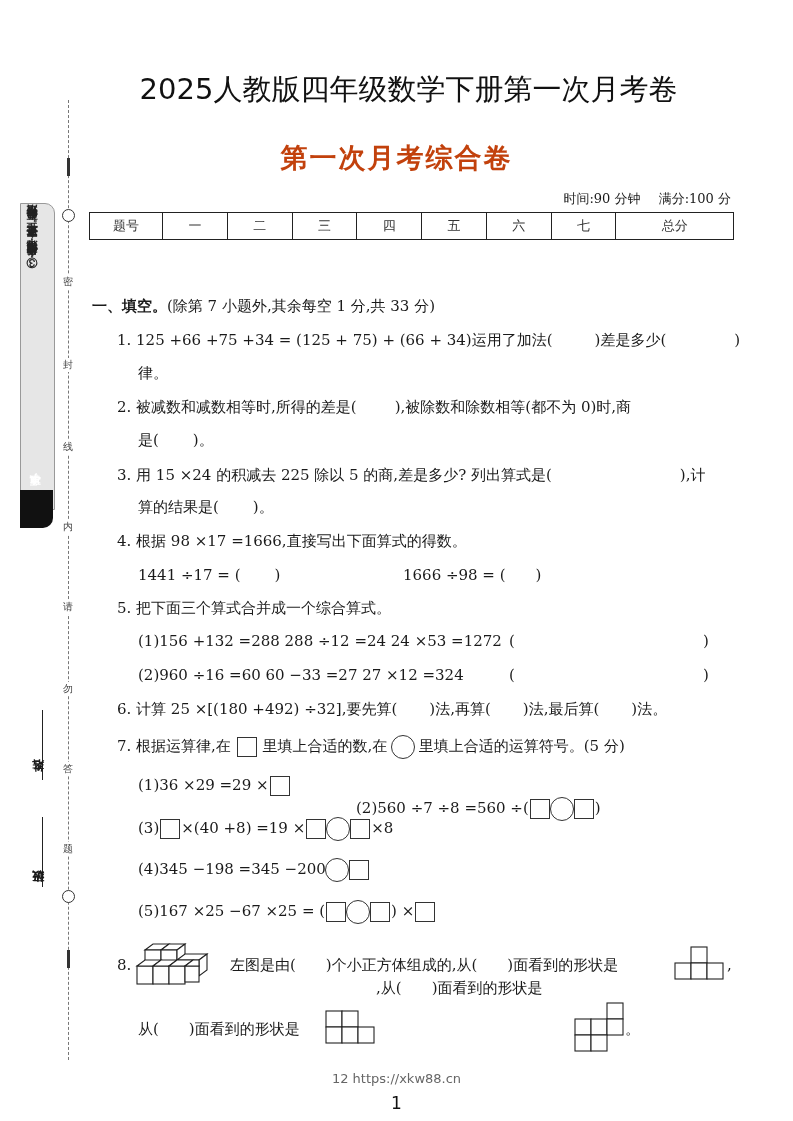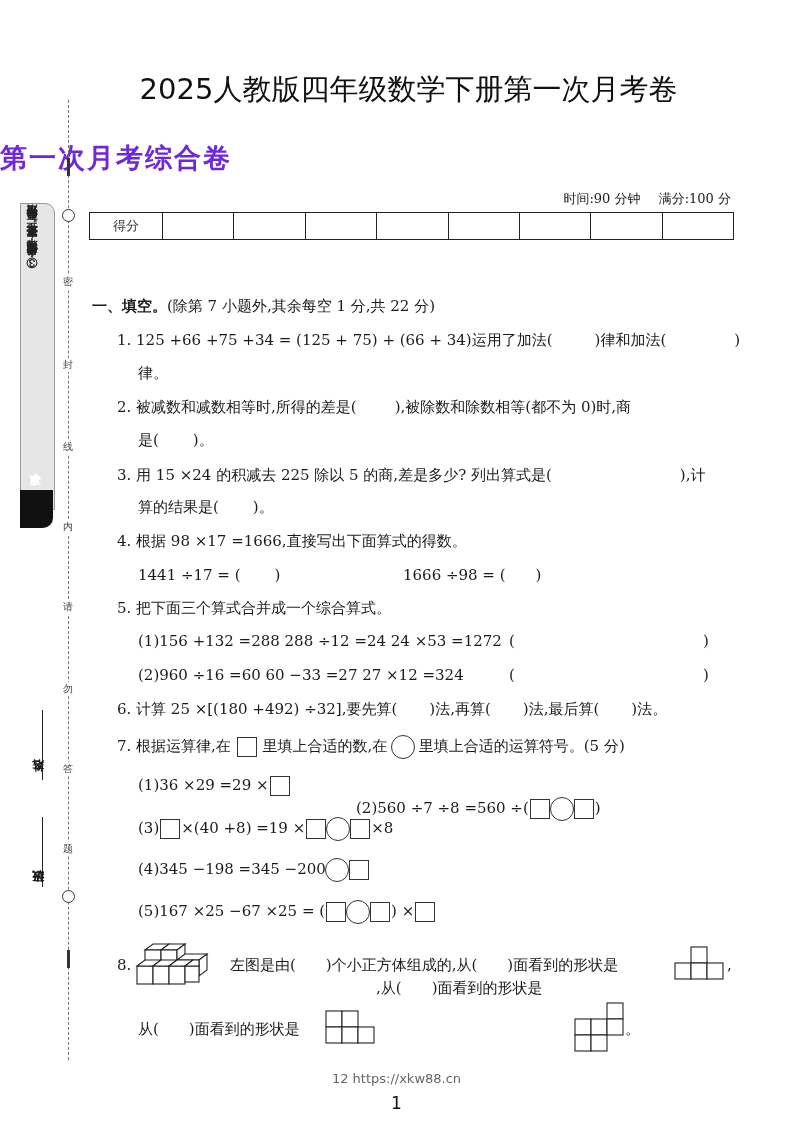--- a/index.html
+++ b/index.html
@@ -6,21 +6,21 @@
   body {
     width:793px; height:1121px; background:#ffffff; position:relative; overflow:hidden;
     font-family:"DejaVu Serif", "Liberation Serif", serif; color:#1a1a1a;
   }
   .abs { position:absolute; }
   .doc-title {
     left:12px; width:793px; top:70px; text-align:center;
     font-family:"DejaVu Sans", "Liberation Sans", sans-serif; font-size:29px; color:#111;
   }
   .exam-title {
-    left:0; width:793px; top:140px; text-align:left; font-size:27px; font-weight:bold; letter-spacing:2px; color:#6d28d9;
+    left:0; width:793px; top:140px; text-align:center; font-size:27px; font-weight:bold; letter-spacing:2px; color:#c2410c;
   }
   .meta { right:62px; top:190px; font-size:13px;padding-left:40px; }
   .meta span + span { margin-left:14px; }
   table.score {
     position:absolute; left:89px; top:212px; width:645px; border-collapse:collapse;
     font-family:"DejaVu Sans", "Liberation Sans", sans-serif; font-size:13px;
   }
   table.score td { border:1.5px solid #222; height:24px; text-align:center; color:#333; }
   table.score td:first-child { width:70px; }
   
@@ -62,30 +62,30 @@
 
 <div class="abs doc-title">2025人教版四年级数学下册第一次月考卷</div>
 <div class="abs exam-title">第一次月考综合卷</div>
 <div class="abs meta">
   <span>时间:90 分钟</span>
   <span>满分:100 分</span>
 </div>
 
 <table class="score">
   <tbody>
-  <tr>
-    <td>得分</td>
-    <td></td>
-    <td></td>
-    <td></td>
-    <td></td>
-    <td></td>
-    <td></td>
-    <td></td>
-    <td></td>
+      <tr>
+    <td>题号</td>
+    <td>一</td>
+    <td>二</td>
+    <td>三</td>
+    <td>四</td>
+    <td>五</td>
+    <td>六</td>
+    <td>七</td>
+    <td>总分</td>
   </tr>
 </tbody>
   </table>
 
 <div class="abs dash-line"></div>
 <div class="abs solid-seg" style="top:158px;height:18px"></div>
 <div class="abs solid-seg" style="top:950px;height:18px"></div>
 <div class="abs hole" style="top:209px"></div>
 <div class="abs hole" style="top:890px"></div>
 <div class="abs seal-char" style="top:275px">密</div>
@@ -103,25 +103,25 @@
 <div class="abs notice-tab">
   <span>事项</span>
 </div>
 
 <div class="abs field-line" style="top:710px;height:70px"></div>
 <div class="abs field-label" style="top:782px">姓名</div>
 <div class="abs field-line" style="top:817px;height:70px"></div>
 <div class="abs field-label" style="top:893px">班级</div>
 
 <div class="abs section-head">
-  <b>一、填空。</b><span>(除第 7 小题外,其余每空 1 分,共 22 分)</span>
+  <b>一、填空。</b><span>(除第 7 小题外,其余每空 1 分,共 33 分)</span>
 </div>
 
 <div class="abs q" style="left:117px;top:331px">
-  <span>1. 125 +66 +75 +34 = (125 + 75) + (66 + 34)运用了加法(</span><span class="gap" style="width:42px"></span><span>)律和加法(</span><span class="gap" style="width:68px"></span><span>)</span>
+  <span>1. 125 +66 +75 +34 = (125 + 75) + (66 + 34)运用了加法(</span><span class="gap" style="width:42px"></span><span>)差是多少(</span><span class="gap" style="width:68px"></span><span>)</span>
 </div>
 <div class="abs q" style="left:138px;top:364px">律。</div>
 
 <div class="abs q" style="left:117px;top:398px">
   <span>2. 被减数和减数相等时,所得的差是(</span><span class="gap" style="width:38px"></span><span>),被除数和除数相等(都不为 0)时,商</span>
 </div>
 <div class="abs q" style="left:138px;top:431px">
   <span>是(</span><span class="gap" style="width:34px"></span><span>)。</span>
 </div>
 

